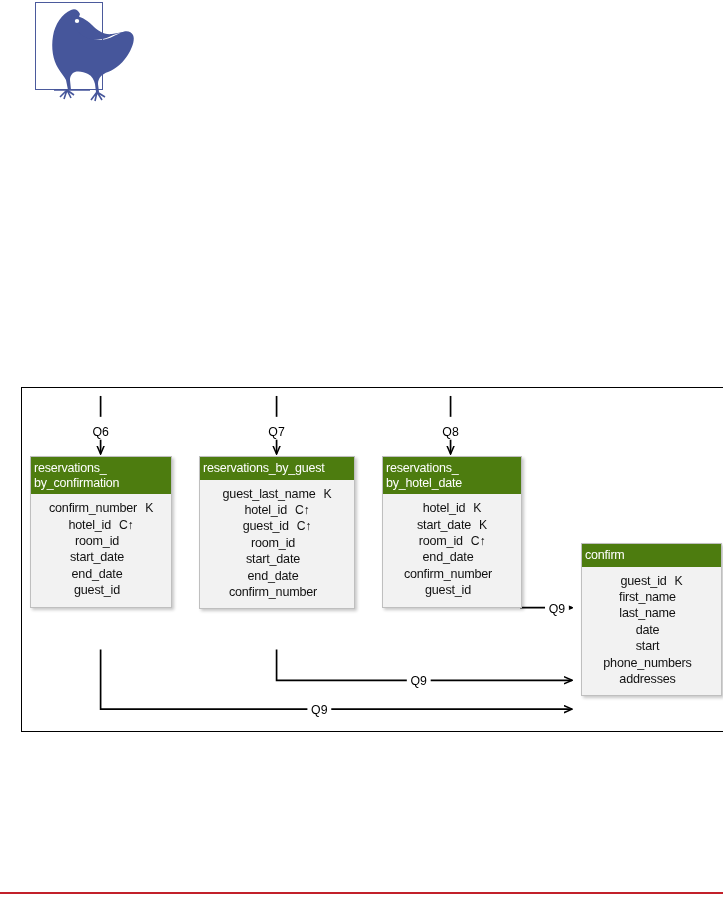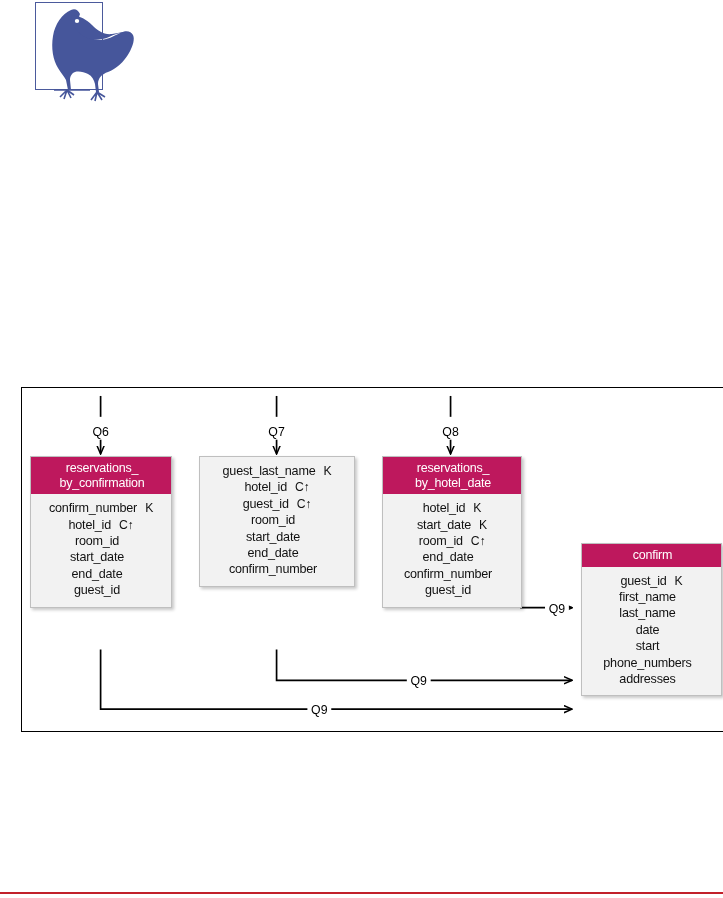--- a/index.html
+++ b/index.html
@@ -62,23 +62,23 @@
 
   
   .table-box {
     position: absolute;
     box-sizing: border-box;
     background: #f2f2f2;
     border: 1px solid #bfbfbf;
     box-shadow: 2px 2px 3px rgba(0,0,0,0.22);
   }
   .table-head {
-    background: #be185d;
+    background: #4d7c0f;
     color: #ffffff;
-    text-align: center;
+    text-align: left;
     font-size: 12.5px;
     line-height: 14.6px;
     padding: 4px 1px 4px 3px;
     font-family: "Liberation Sans", sans-serif;
     letter-spacing: -0.2px;
     white-space: pre-line;
   }
   .table-body {
     padding: 6px 10px 8px 10px;
     background: #f2f2f2;
@@ -200,20 +200,21 @@
             <span class="col-name">end_date</span>
             <span class="col-flag"></span>
           </div>
           <div class="col-row">
             <span class="col-name">guest_id</span>
             <span class="col-flag"></span>
           </div>
         </div>
       </div>
       <div class="table-box" style="left: 177px; top: 68px; width: 156px;">
+        <div class="table-head">reservations_by_guest</div>
         <div class="table-body">
           <div class="col-row">
             <span class="col-name">guest_last_name</span>
             <span class="col-flag">K</span>
           </div>
           <div class="col-row">
             <span class="col-name">hotel_id</span>
             <span class="col-flag">C↑</span>
           </div>
           <div class="col-row">

